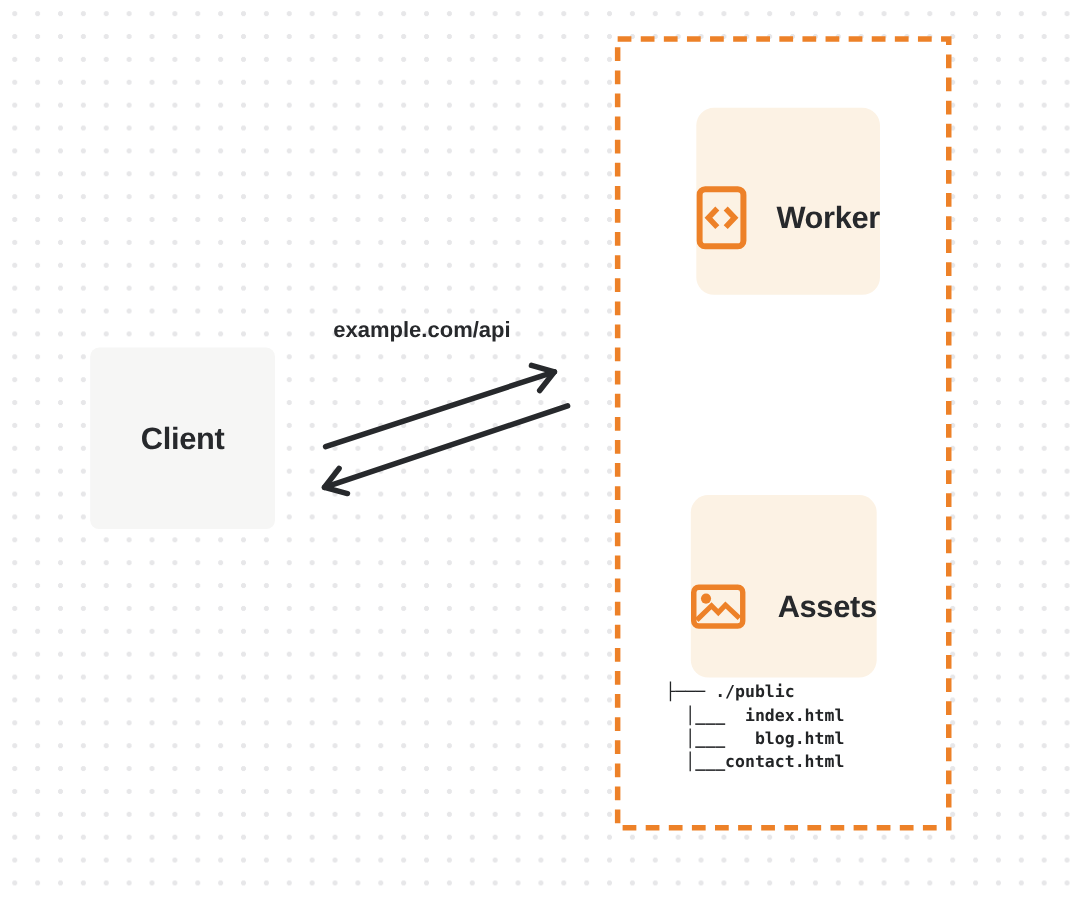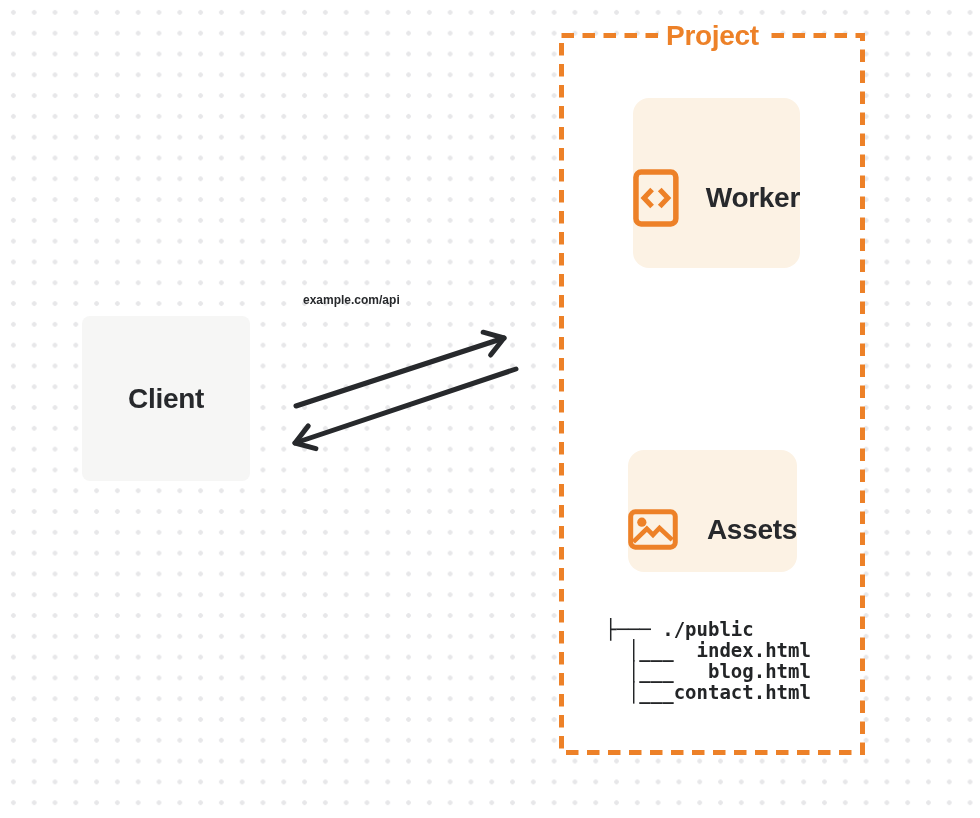--- a/index.html
+++ b/index.html
@@ -27,41 +27,41 @@
   .card-label{font-weight:700;font-size:28px;line-height:30px;letter-spacing:-0.3px;}
   .client-card{
     left:82px;top:316px;width:168px;height:165px;
     background:var(--card-gray,#F6F6F5);border-radius:8px;justify-content:center;align-items:center;
   }
   .worker-card{
     left:633px;top:98px;width:167px;height:170px;
     background:var(--cream,#FCF2E4);border-radius:16px;padding-top:29px;gap:27px;
   }
   .assets-card{
-    left:628px;top:450px;width:169px;height:122px;
+    left:628px;top:450px;width:169px;height:166px;
     background:var(--cream,#FCF2E4);border-radius:16px;padding-top:37px;gap:29px;
   }
   .icon-code{width:54px;height:68px;display:block;}
   .icon-image{width:65px;height:53px;display:block;}
   .o-stroke{stroke:var(--orange,#ED8128);fill:none;}
   .o-fill{fill:var(--orange,#ED8128);}
   .project-label{
     position:absolute;left:659px;top:19px;padding:0 7px;
     background:var(--canvas-bg,#fff);color:var(--orange,#ED8128);
     font-weight:700;font-size:28px;line-height:34px;letter-spacing:-0.3px;
   }
   .req-label{
     position:absolute;left:303px;top:288px;
-    color:var(--ink,#27292C);font-weight:700;font-size:12px;line-height:24px;
+    color:var(--ink,#27292C);font-weight:700;font-size:20px;line-height:24px;
   }
   .tree{
     position:absolute;left:605px;top:619px;margin:0;
     color:#232527;
     font-family:"DejaVu Sans Mono",monospace;
-    font-weight:700;font-size:19px;line-height:21px;
+    font-weight:700;font-size:15px;line-height:21px;
     white-space:pre;
   }
 </style>
 </head>
 <body>
 
 <div id="canvas">
 
   <div id="project-bg"></div>
 
@@ -75,21 +75,20 @@
     <line class="arrow" x1="296" y1="406" x2="504" y2="338" marker-end="url(#vhead)"></line>
     <line class="arrow" x1="516" y1="369" x2="295" y2="443" marker-end="url(#vhead)"></line>
   </svg>
 
   <div class="card client-card">
     <span class="card-label">Client</span>
   </div>
 
   <div class="req-label">example.com/api</div>
 
-  <div class="project-label">Project</div>
 
   <div class="card worker-card">
     <svg class="icon-code" viewBox="0 0 54 68">
       <rect class="o-stroke" x="3.5" y="3.5" width="47" height="61" rx="6" stroke-width="6.5"></rect>
       <polyline class="o-stroke" points="22.5,24 13,34 22.5,44" stroke-width="6"></polyline>
       <polyline class="o-stroke" points="31.5,24 41,34 31.5,44" stroke-width="6"></polyline>
     </svg>
     <span class="card-label">Worker</span>
   </div>
 

